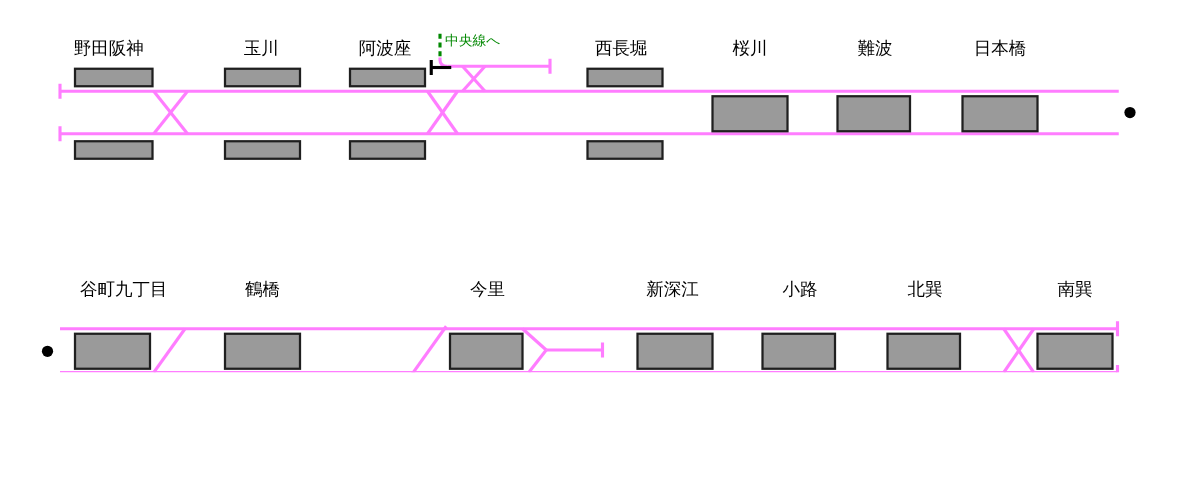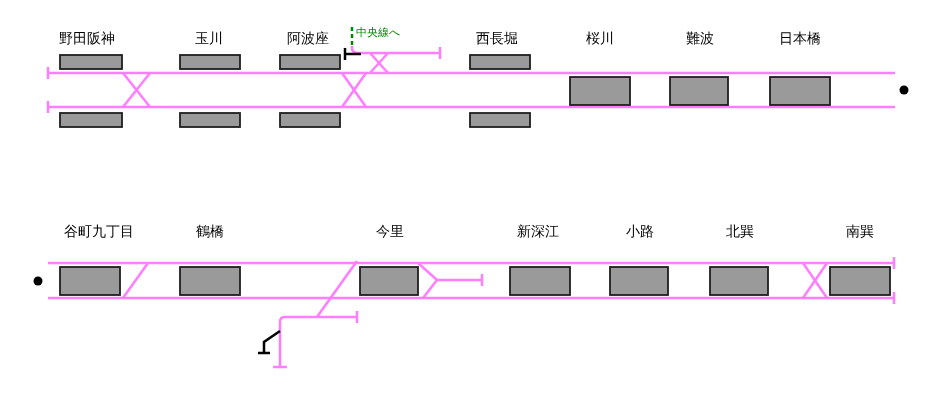--- a/index.html
+++ b/index.html
@@ -1,16 +1,16 @@
 <!DOCTYPE html>
 <html><head>
 <meta charset="utf-8">
 <style>
   html,body{margin:0;padding:0;background:#ffffff;}
-  .stage{position:relative;width:950px;height:400px;background:#ffffff;overflow:hidden;}
+  .stage{position:relative;width:950px;height:298px;background:#ffffff;overflow:hidden;}
   svg{display:block;}
   svg text{font-family:"Liberation Sans","DejaVu Sans",sans-serif;}
 </style>
 </head>
 <body>
 
 <div class="stage">
   <svg id="diagram" width="950" height="400" viewBox="0 0 950 400" xmlns="http://www.w3.org/2000/svg">
       <line x1="48" y1="73" x2="895" y2="73" stroke="#FF7DFF" stroke-width="2.5"></line>
       <line x1="48" y1="107" x2="895" y2="107" stroke="#FF7DFF" stroke-width="2.5"></line>

